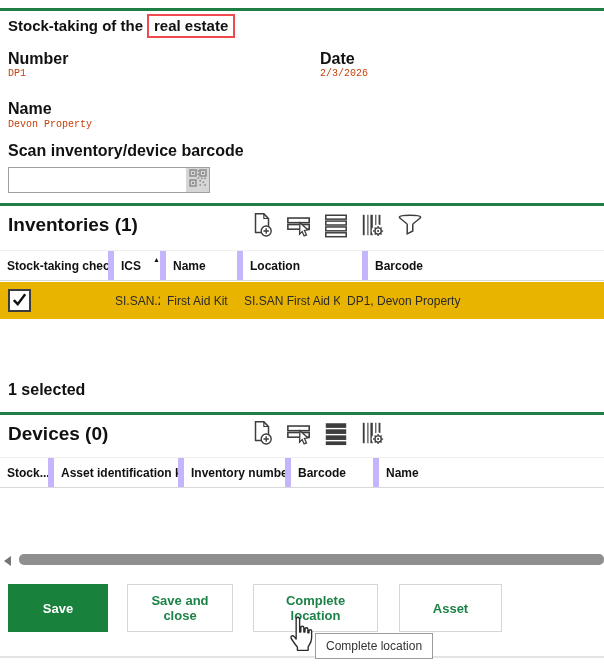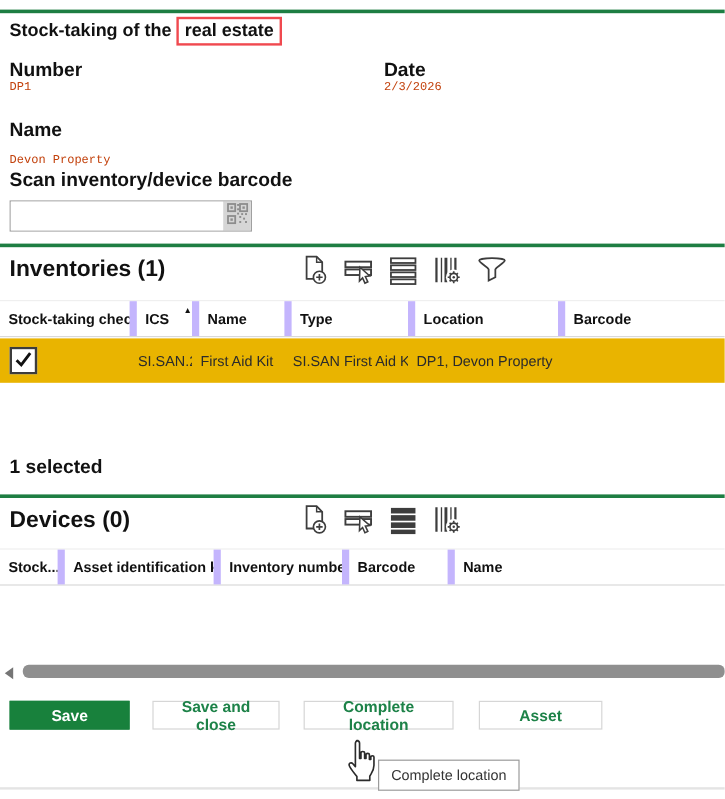--- a/index.html
+++ b/index.html
@@ -24,42 +24,42 @@
   .td{font-size:12px;color:#2b2b2b;padding-left:7px;box-sizing:border-box;white-space:nowrap;overflow:hidden;}
   .checkbox{width:23px;height:23px;background:#fff;border:2px solid #3c3c3c;box-sizing:border-box;margin-left:8px;display:flex;align-items:center;justify-content:center;cursor:pointer;}
   
   .i0{width:108px;} .i1{width:52px;} .i2{width:77px;} .i3{width:103px;} .i4{width:125px;} .i5{width:139px;}
   
   .d0{width:48px;} .d1{width:130px;} .d2{width:107px;} .d3{width:88px;} .d4{width:231px;}
   .selected-text{left:8px;top:381px;font-size:16px;font-weight:bold;color:#111;}
   .hscroll{left:0;top:553px;width:604px;height:16px;}
   .hscroll .arrow{position:absolute;left:4px;top:3px;width:0;height:0;border-top:5px solid transparent;border-bottom:5px solid transparent;border-right:7px solid #757575;cursor:pointer;}
   .hscroll .thumb{position:absolute;left:19px;right:0;top:1px;height:11px;background:#8f8f8f;border-radius:5px;cursor:pointer;}
-  .btn{position:absolute;top:584px;height:24px;font-family:"Liberation Sans",sans-serif;font-size:13px;font-weight:bold;display:flex;align-items:center;justify-content:center;cursor:pointer;box-sizing:border-box;}
+  .btn{position:absolute;top:584px;height:48px;font-family:"Liberation Sans",sans-serif;font-size:13px;font-weight:bold;display:flex;align-items:center;justify-content:center;cursor:pointer;box-sizing:border-box;}
   .btn-primary{background:#18813c;color:#fff;border:1px solid #18813c;}
   .btn-secondary{background:#fff;color:#1d8248;border:1px solid #d6d6d6;}
   .tooltip{left:315px;top:633px;height:24px;background:#fff;border:1px solid #9b9b9b;font-size:12px;color:#333;display:flex;align-items:center;padding:0 10px;white-space:nowrap;}
   .bottomline{left:0;right:0;top:656px;height:2px;background:#e4e4e4;}
   .cursor-hand{left:286px;top:614px;z-index:5;pointer-events:none;}
 </style>
 </head>
 <body>
 
 <div class="abs greenline" style="top:8px"></div>
 
 <h1 class="abs title" style="margin:0">
   <span>Stock-taking of the</span><span class="hl">real estate</span>
 </h1>
 
 <div class="abs lbl" style="left:8px;top:50px">Number</div>
 <div class="abs val" style="left:8px;top:68px">DP1</div>
 <div class="abs lbl" style="left:320px;top:50px">Date</div>
 <div class="abs val" style="left:320px;top:68px">2/3/2026</div>
 <div class="abs lbl" style="left:8px;top:100px">Name</div>
-<div class="abs val" style="left:8px;top:129px">Devon Property</div>
+<div class="abs val" style="left:8px;top:119px">Devon Property</div>
 <div class="abs lbl" style="left:8px;top:142px">Scan inventory/device barcode</div>
 
 <div class="abs scan-box">
   <input class="scan-input" type="text" value="" style="">
   <div class="qr-btn">
     <span>
       <svg width="18" height="18" viewBox="0 0 18 18">
         <g stroke="#8d8d8d" stroke-width="1.5" fill="none">
           <rect x="1" y="1" width="6" height="6"></rect>
             <rect x="11" y="1" width="6" height="6"></rect>
@@ -158,23 +158,20 @@
   <div class="th i0">
       <span>Stock-taking check</span>
     </div>
   <div class="th i1">
       <span>ICS</span>
       <span class="sort" style="margin-left:12px">▲</span>
     </div>
   <div class="th i2">
       <span>Name</span>
     </div>
-  <div class="th i3">
-      <span>Type</span>
-    </div>
   <div class="th i4">
       <span>Location</span>
     </div>
   <div class="th i5">
       <span>Barcode</span>
     </div>
 </div>
 
 <div class="abs trow" style="top:282px">
   <div class="td i0" style="padding-left:0">

